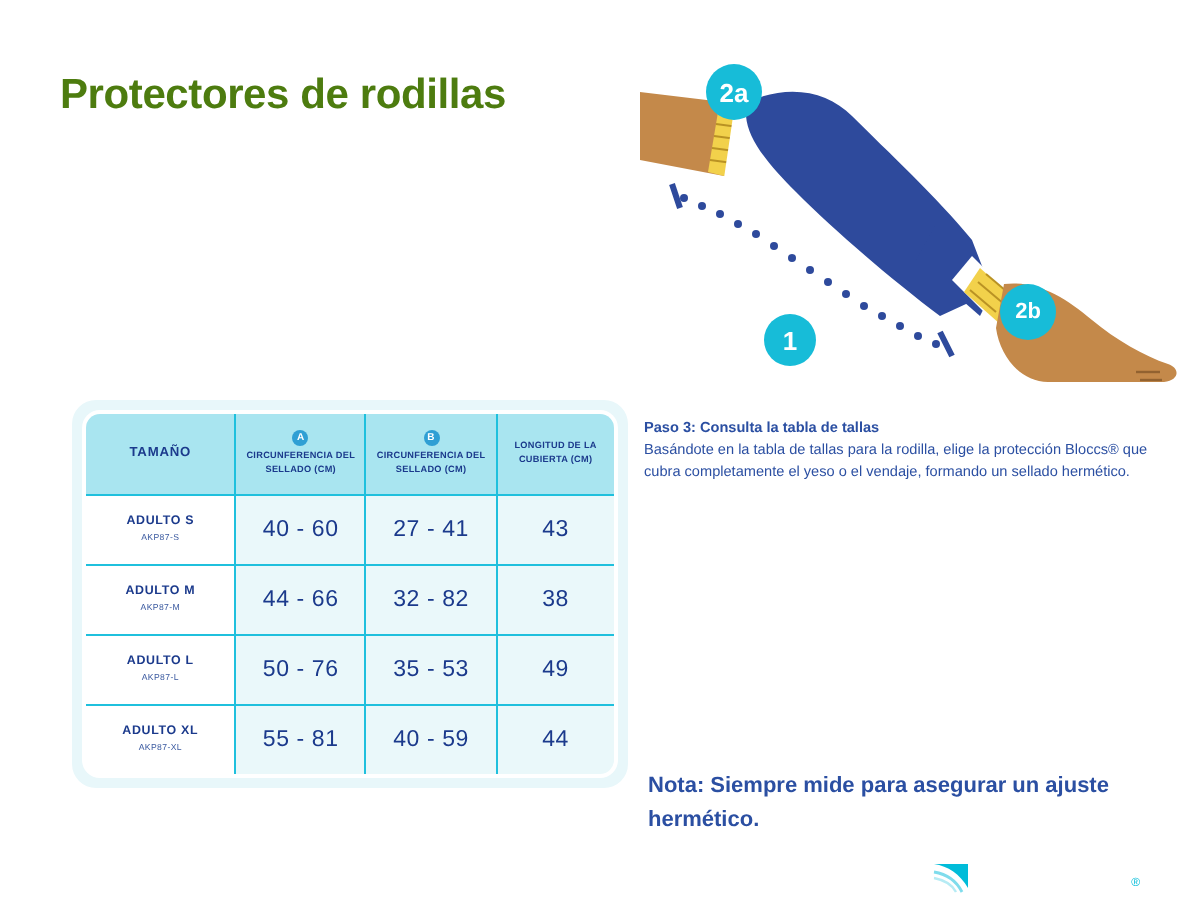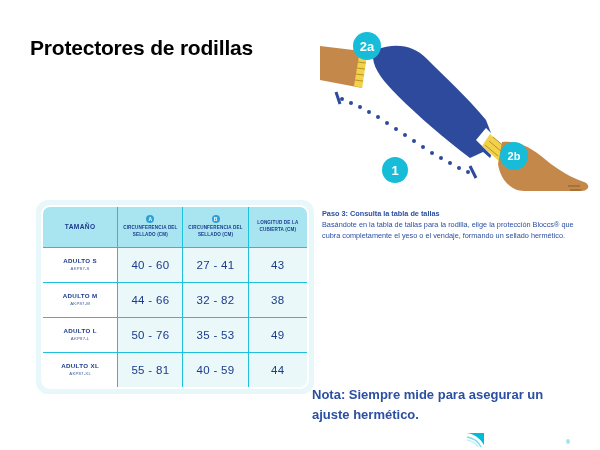--- a/index.html
+++ b/index.html
@@ -16,21 +16,21 @@
     position: relative;
   }
 
   
   .page-title {
     position: absolute;
     left: 30px;
     top: 36px;
     font-size: 21px;
     font-weight: bold;
-    color: #000000;
+    color: #4d7c0f;
     letter-spacing: -0.2px;
     white-space: nowrap;
   }
 
   
   .illustration {
     position: absolute;
     left: 318px;
     top: 0px;
     width: 282px;
@@ -154,25 +154,25 @@
   }
   .step { margin-bottom: 11px; }
   .step:last-of-type { margin-bottom: 8px; }
   .step-head {
     font-weight: bold;
     display: block;
   }
   .step-body { display: block; }
   .note {
     position: absolute;
-    left: 312px;
+    left: 324px;
     top: 385px;
     width: 262px;
     color: #2b4fa2;
-    font-size: 13px;
+    font-size: 11px;
     font-weight: bold;
     line-height: 1.5;
   }
 
   
   .logo {
     position: absolute;
     left: 466px;
     top: 412px;
     display: flex;

